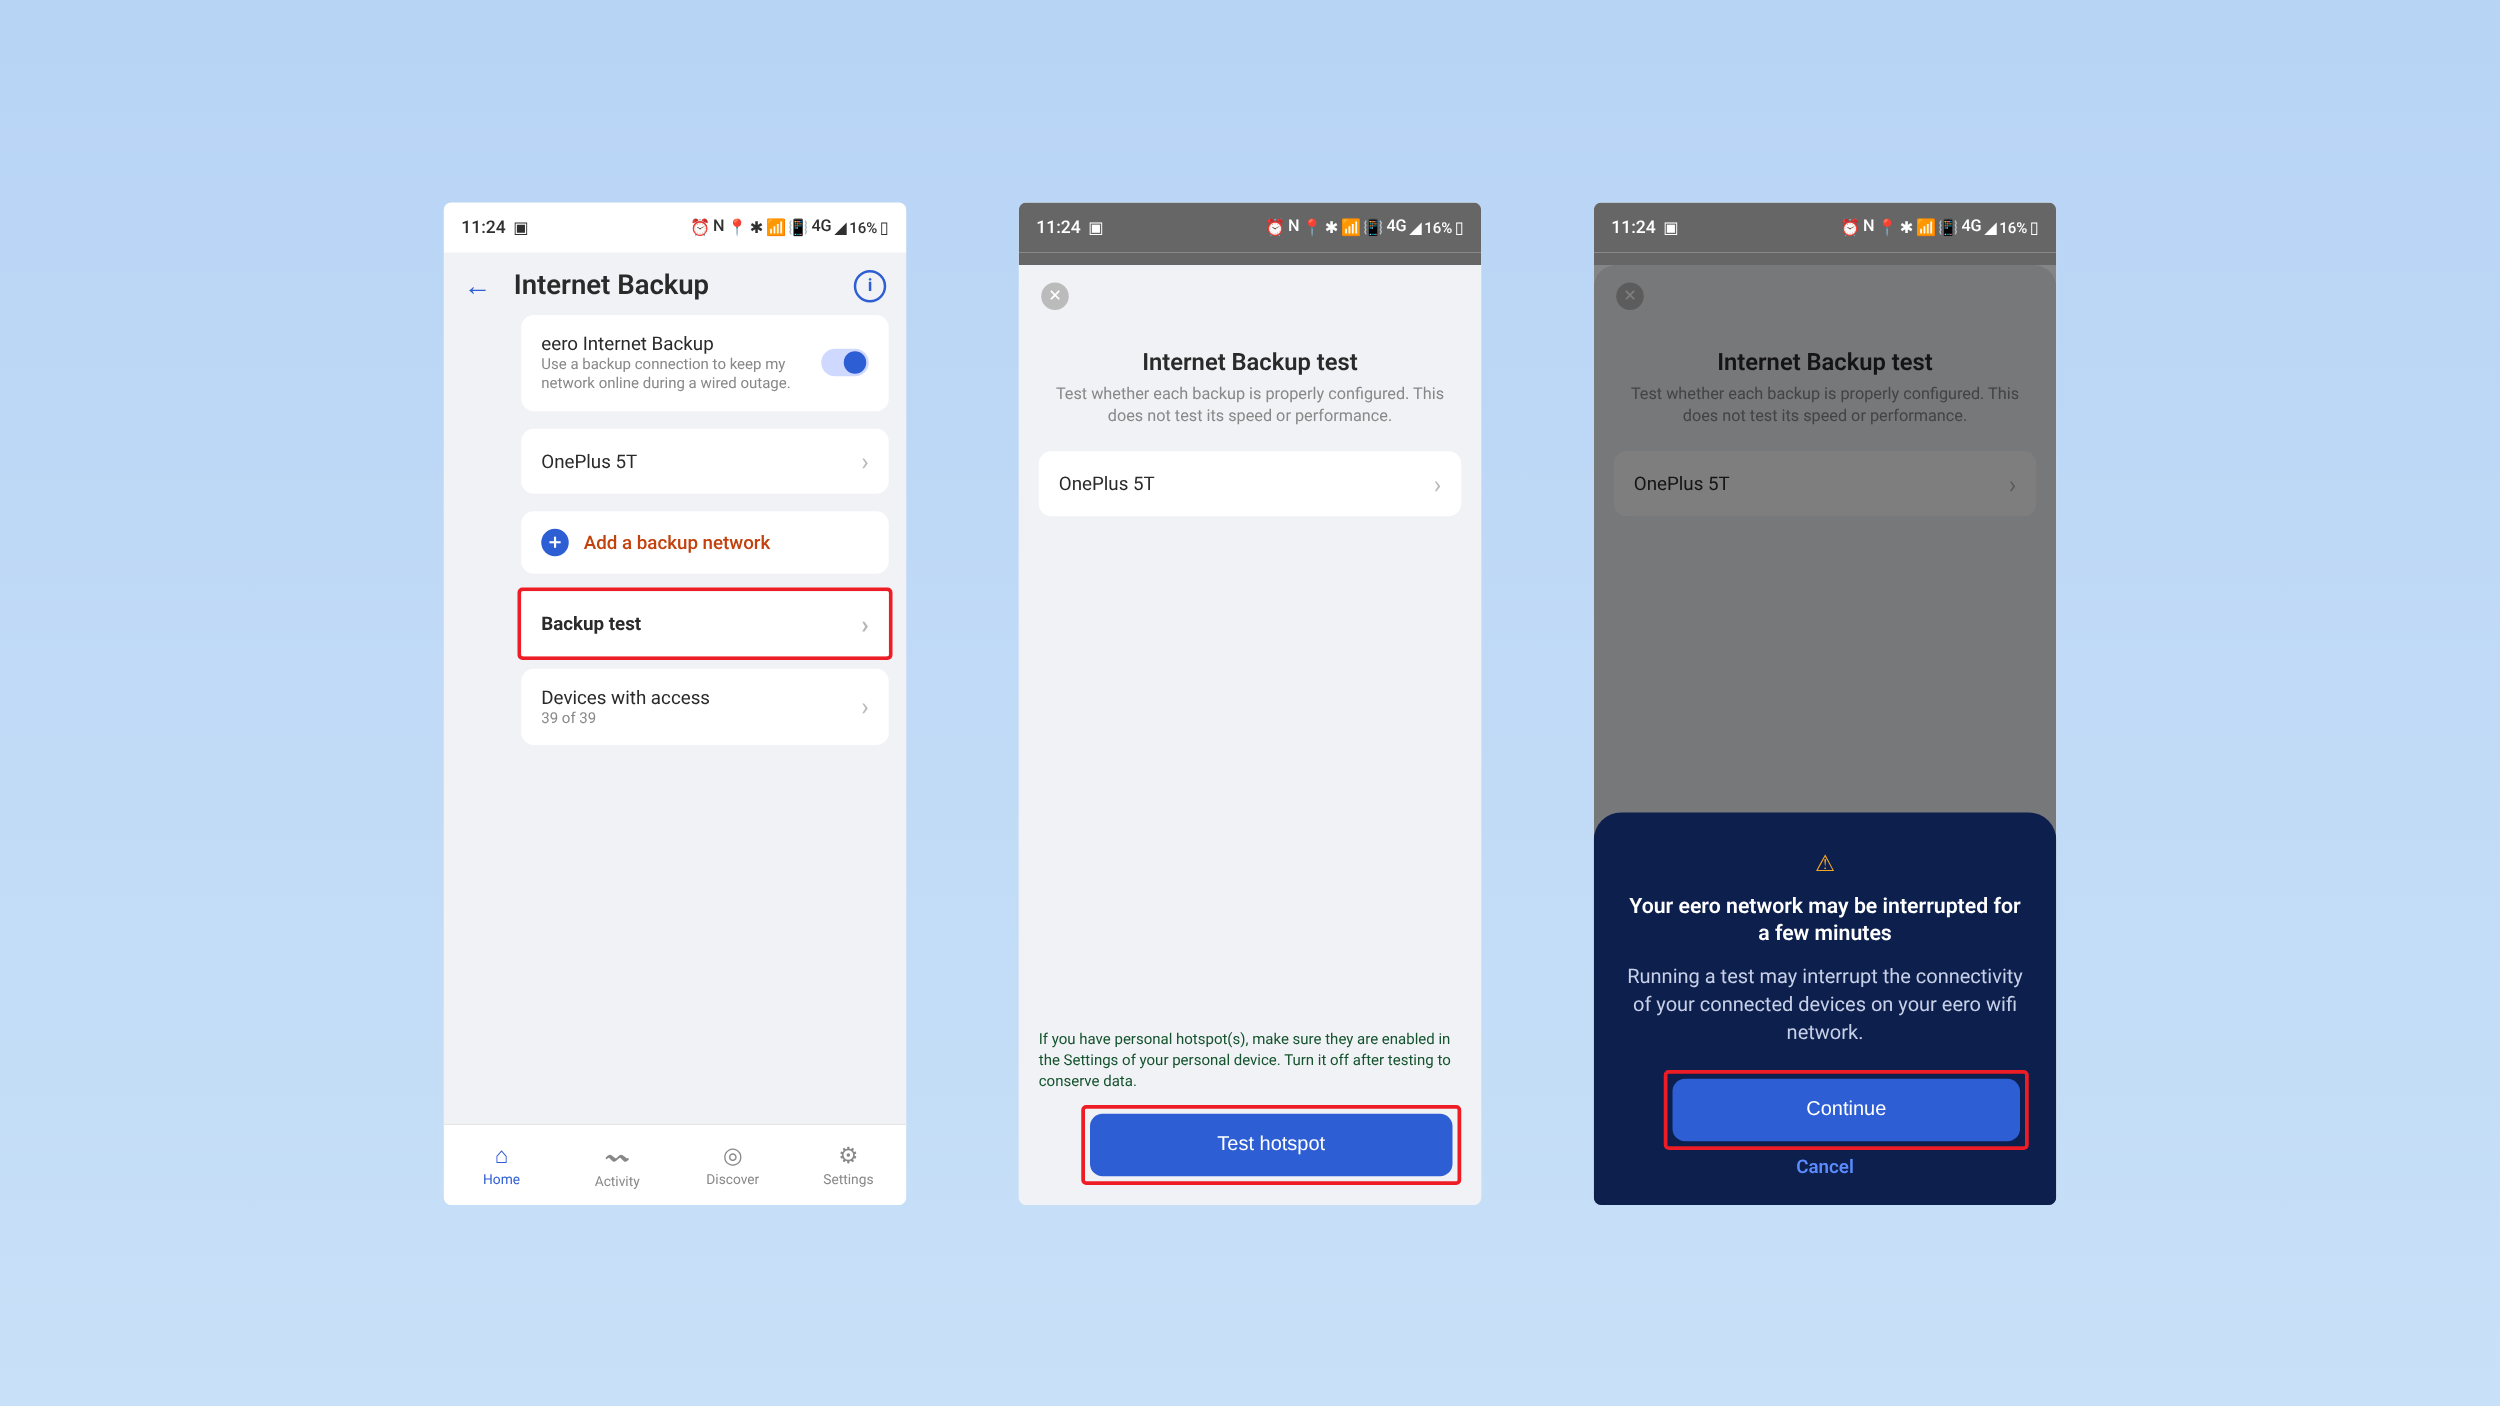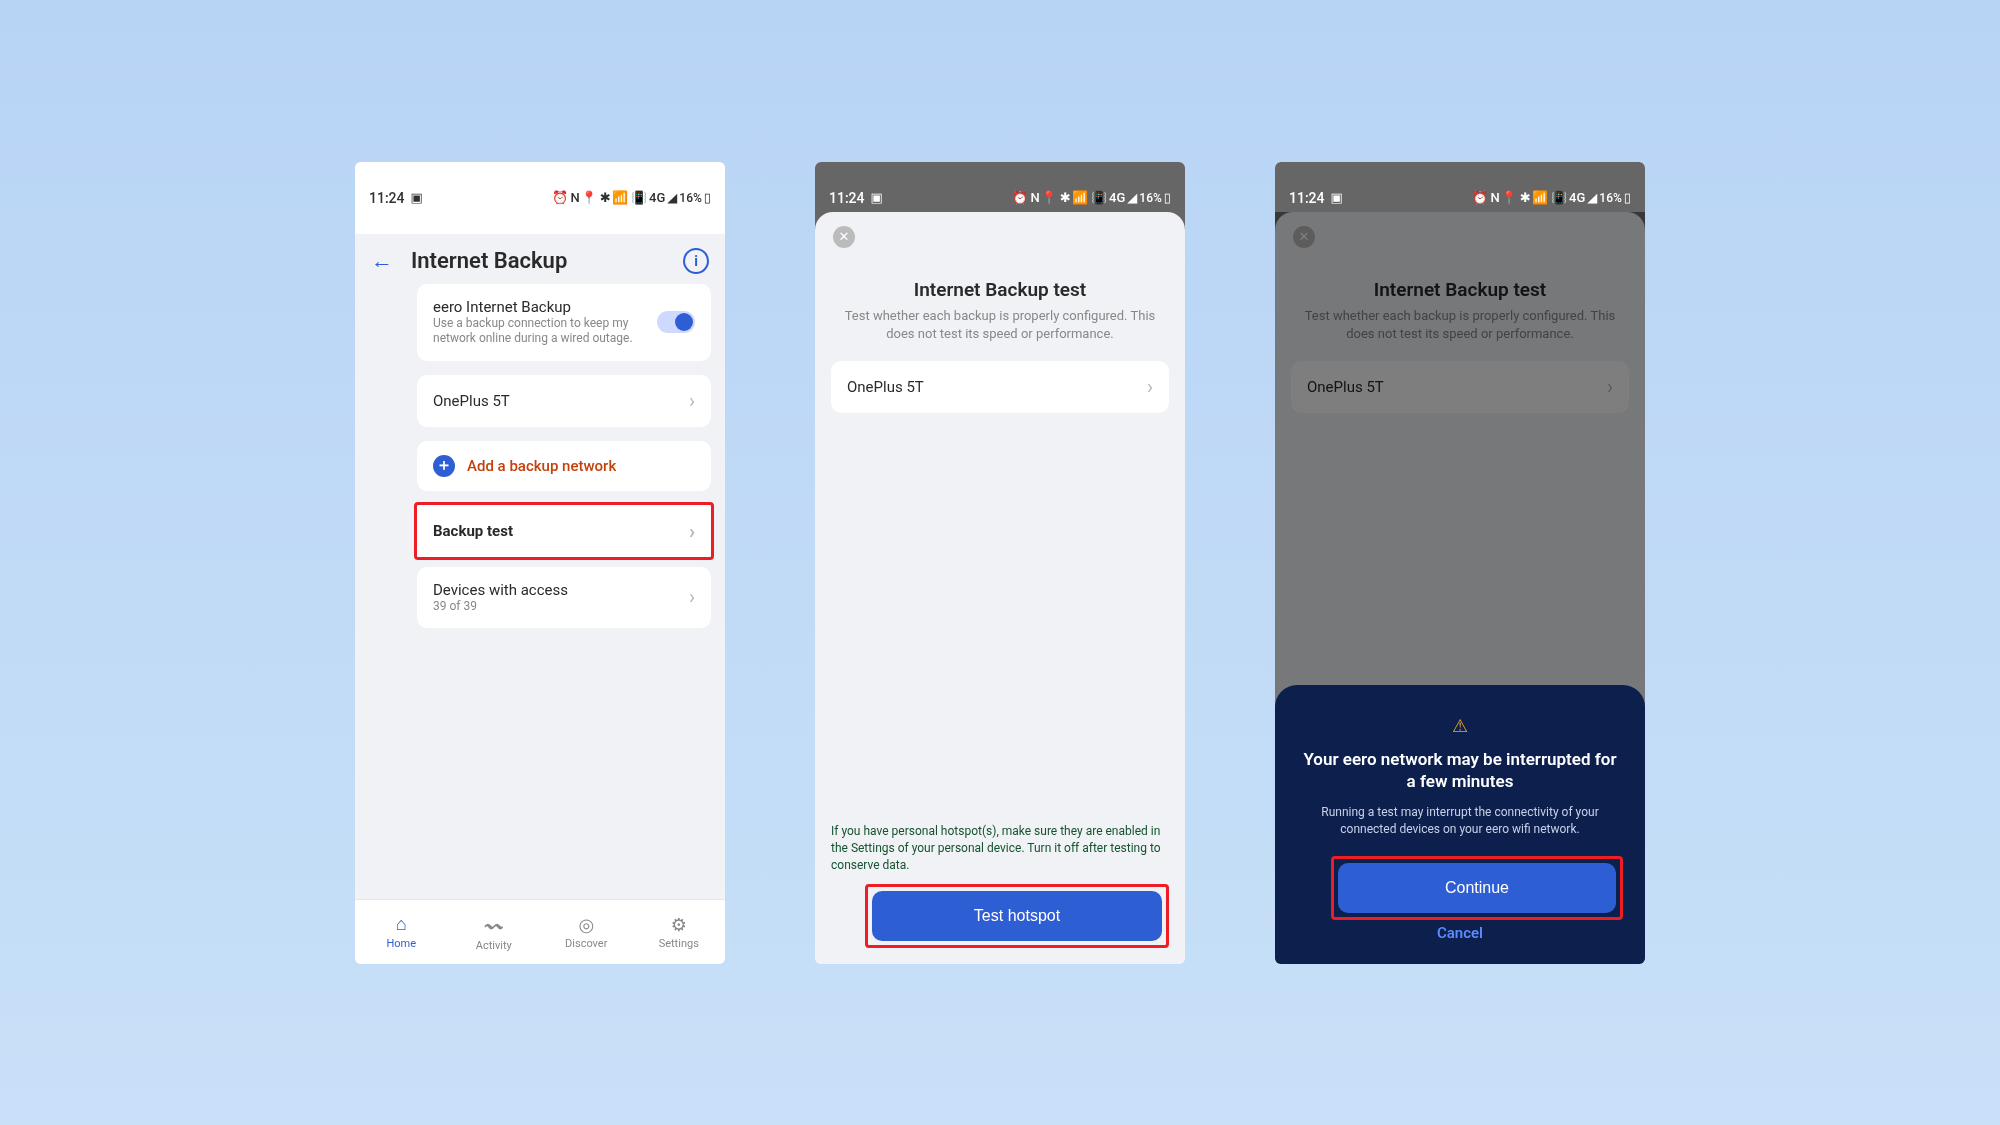--- a/index.html
+++ b/index.html
@@ -23,21 +23,21 @@
     position: relative;
     display: flex;
     flex-direction: column;
   }
   .status-bar {
     background: #ffffff;
     height: 40px;
     display: flex;
     align-items: center;
     justify-content: space-between;
-    padding: 16px 14px;
+    padding: 0 14px;
     font-size: 14px;
     color: #303030;
     font-weight: 500;
   }
   .phone.dark-top .status-bar { background: #666; color: #fff; }
   .sb-left { display:flex; gap:6px; align-items:center; }
   .sb-right { display:flex; gap:2px; align-items:center; font-size:12px; }
   .sb-icon { font-size:13px; }
   .app-header {
     display:flex; align-items:center; padding:14px 16px 10px; gap:18px;
@@ -96,21 +96,21 @@
 
   
   .dim-overlay { position:absolute; inset:50px 0 0 0; background:rgba(0,0,0,0.45); }
   .bottom-dialog {
     position:absolute; left:0; right:0; bottom:0;
     background:#0c1f4d; color:#fff; border-radius:22px 22px 0 0;
     padding:30px 22px 22px; text-align:center;
   }
   .warn-icon { color:#f5a623; font-size:18px; margin-bottom:12px; }
   .dialog-title { font-size:17px; font-weight:600; margin-bottom:12px; line-height:1.3; }
-  .dialog-desc { font-size:12px; color:#c8d0e8; line-height:1.4; margin-bottom:18px; }
+  .dialog-desc { font-size:16px; color:#c8d0e8; line-height:1.4; margin-bottom:18px; }
   .cancel-link { color:#5b8bff; font-size:15px; font-weight:600; margin-top:4px; display:block; }
 </style>
 </head>
 <body>
 
 <div class="phone">
   <div class="status-bar">
     <div class="sb-left">
       <span>11:24</span>
       <span class="sb-icon">▣</span>

